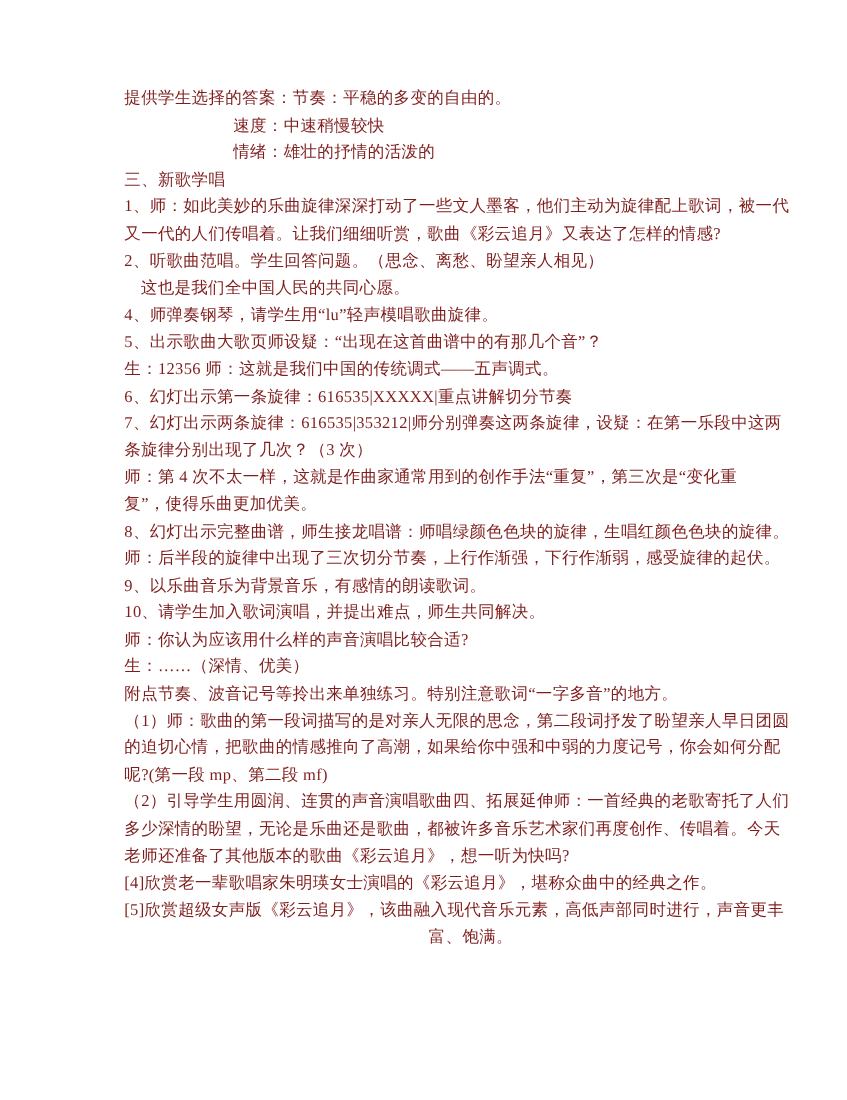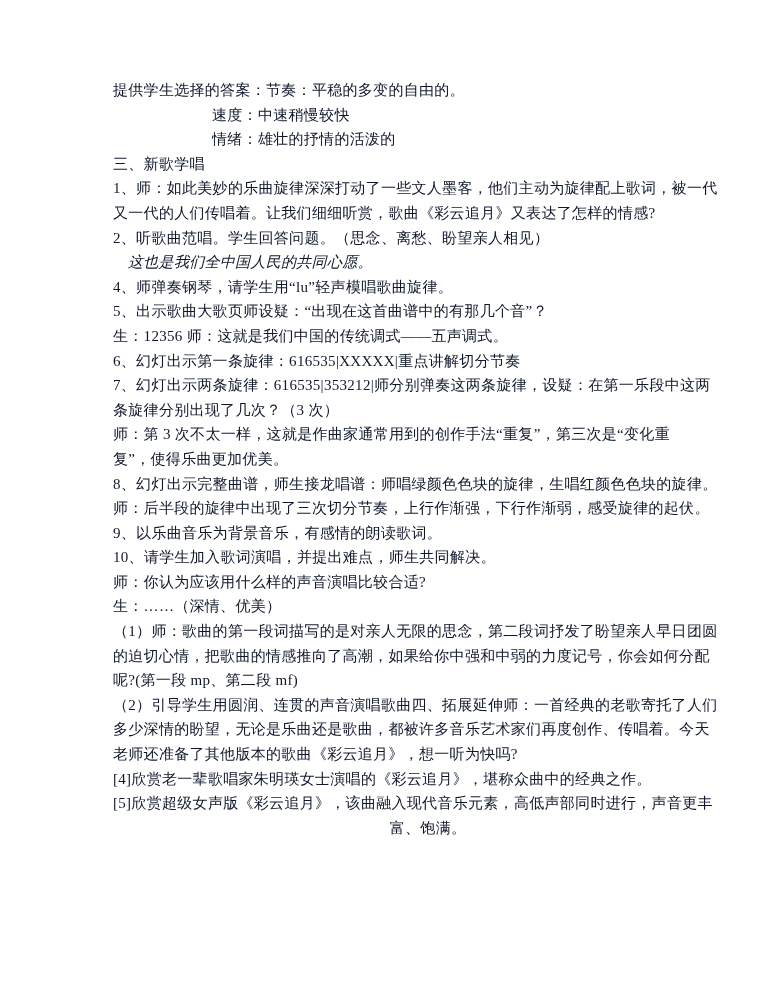--- a/index.html
+++ b/index.html
@@ -27,51 +27,52 @@
     color: #1c1c1c;
   }
   .line {
     font-size: 15px;
     line-height: 24.6px;
     height: 24.6px;
     white-space: nowrap;
     letter-spacing: 0.3px;
   }
   .indent-0 { margin-left: 0; }
-  .indent-1 { margin-left: 15px; font-style: italic; }
+  .indent-1 { margin-left: 15px; }
   .indent-2 { margin-left: 30px; text-align: center; }
   .indent-3 { margin-left: 99px; }
 </style>
 </head>
 <body>
 
 <div class="doc-page" style="background: rgb(255, 255, 255);">
-  <div class="doc-body" style="color: #0f172a;">
+  <div class="doc-body" style="color: #7f1d1d;">
       <div class="line indent-0">提供学生选择的答案：节奏：平稳的多变的自由的。</div>
       <div class="line indent-3">速度：中速稍慢较快</div>
       <div class="line indent-3">情绪：雄壮的抒情的活泼的</div>
       <div class="line indent-0">三、新歌学唱</div>
       <div class="line indent-0">1、师：如此美妙的乐曲旋律深深打动了一些文人墨客，他们主动为旋律配上歌词，被一代</div>
       <div class="line indent-0">又一代的人们传唱着。让我们细细听赏，歌曲《彩云追月》又表达了怎样的情感?</div>
       <div class="line indent-0">2、听歌曲范唱。学生回答问题。（思念、离愁、盼望亲人相见）</div>
       <div class="line indent-1">这也是我们全中国人民的共同心愿。</div>
       <div class="line indent-0">4、师弹奏钢琴，请学生用“lu”轻声模唱歌曲旋律。</div>
       <div class="line indent-0">5、出示歌曲大歌页师设疑：“出现在这首曲谱中的有那几个音”？</div>
       <div class="line indent-0">生：12356 师：这就是我们中国的传统调式——五声调式。</div>
       <div class="line indent-0">6、幻灯出示第一条旋律：616535|XXXXX|重点讲解切分节奏</div>
       <div class="line indent-0">7、幻灯出示两条旋律：616535|353212|师分别弹奏这两条旋律，设疑：在第一乐段中这两</div>
       <div class="line indent-0">条旋律分别出现了几次？（3 次）</div>
-      <div class="line indent-0">师：第 3 次不太一样，这就是作曲家通常用到的创作手法“重复”，第三次是“变化重</div>
+      <div class="line indent-0">师：第 4 次不太一样，这就是作曲家通常用到的创作手法“重复”，第三次是“变化重</div>
       <div class="line indent-0">复”，使得乐曲更加优美。</div>
       <div class="line indent-0">8、幻灯出示完整曲谱，师生接龙唱谱：师唱绿颜色色块的旋律，生唱红颜色色块的旋律。</div>
       <div class="line indent-0">师：后半段的旋律中出现了三次切分节奏，上行作渐强，下行作渐弱，感受旋律的起伏。</div>
       <div class="line indent-0">9、以乐曲音乐为背景音乐，有感情的朗读歌词。</div>
       <div class="line indent-0">10、请学生加入歌词演唱，并提出难点，师生共同解决。</div>
       <div class="line indent-0">师：你认为应该用什么样的声音演唱比较合适?</div>
       <div class="line indent-0">生：……（深情、优美）</div>
+      <div class="line indent-0">附点节奏、波音记号等拎出来单独练习。特别注意歌词“一字多音”的地方。</div>
       <div class="line indent-0">（1）师：歌曲的第一段词描写的是对亲人无限的思念，第二段词抒发了盼望亲人早日团圆</div>
       <div class="line indent-0">的迫切心情，把歌曲的情感推向了高潮，如果给你中强和中弱的力度记号，你会如何分配</div>
       <div class="line indent-0">呢?(第一段 mp、第二段 mf)</div>
       <div class="line indent-0">（2）引导学生用圆润、连贯的声音演唱歌曲四、拓展延伸师：一首经典的老歌寄托了人们</div>
       <div class="line indent-0">多少深情的盼望，无论是乐曲还是歌曲，都被许多音乐艺术家们再度创作、传唱着。今天</div>
       <div class="line indent-0">老师还准备了其他版本的歌曲《彩云追月》，想一听为快吗?</div>
       <div class="line indent-0">[4]欣赏老一辈歌唱家朱明瑛女士演唱的《彩云追月》，堪称众曲中的经典之作。</div>
       <div class="line indent-0">[5]欣赏超级女声版《彩云追月》，该曲融入现代音乐元素，高低声部同时进行，声音更丰</div>
       <div class="line indent-2">富、饱满。</div>
     </div>

